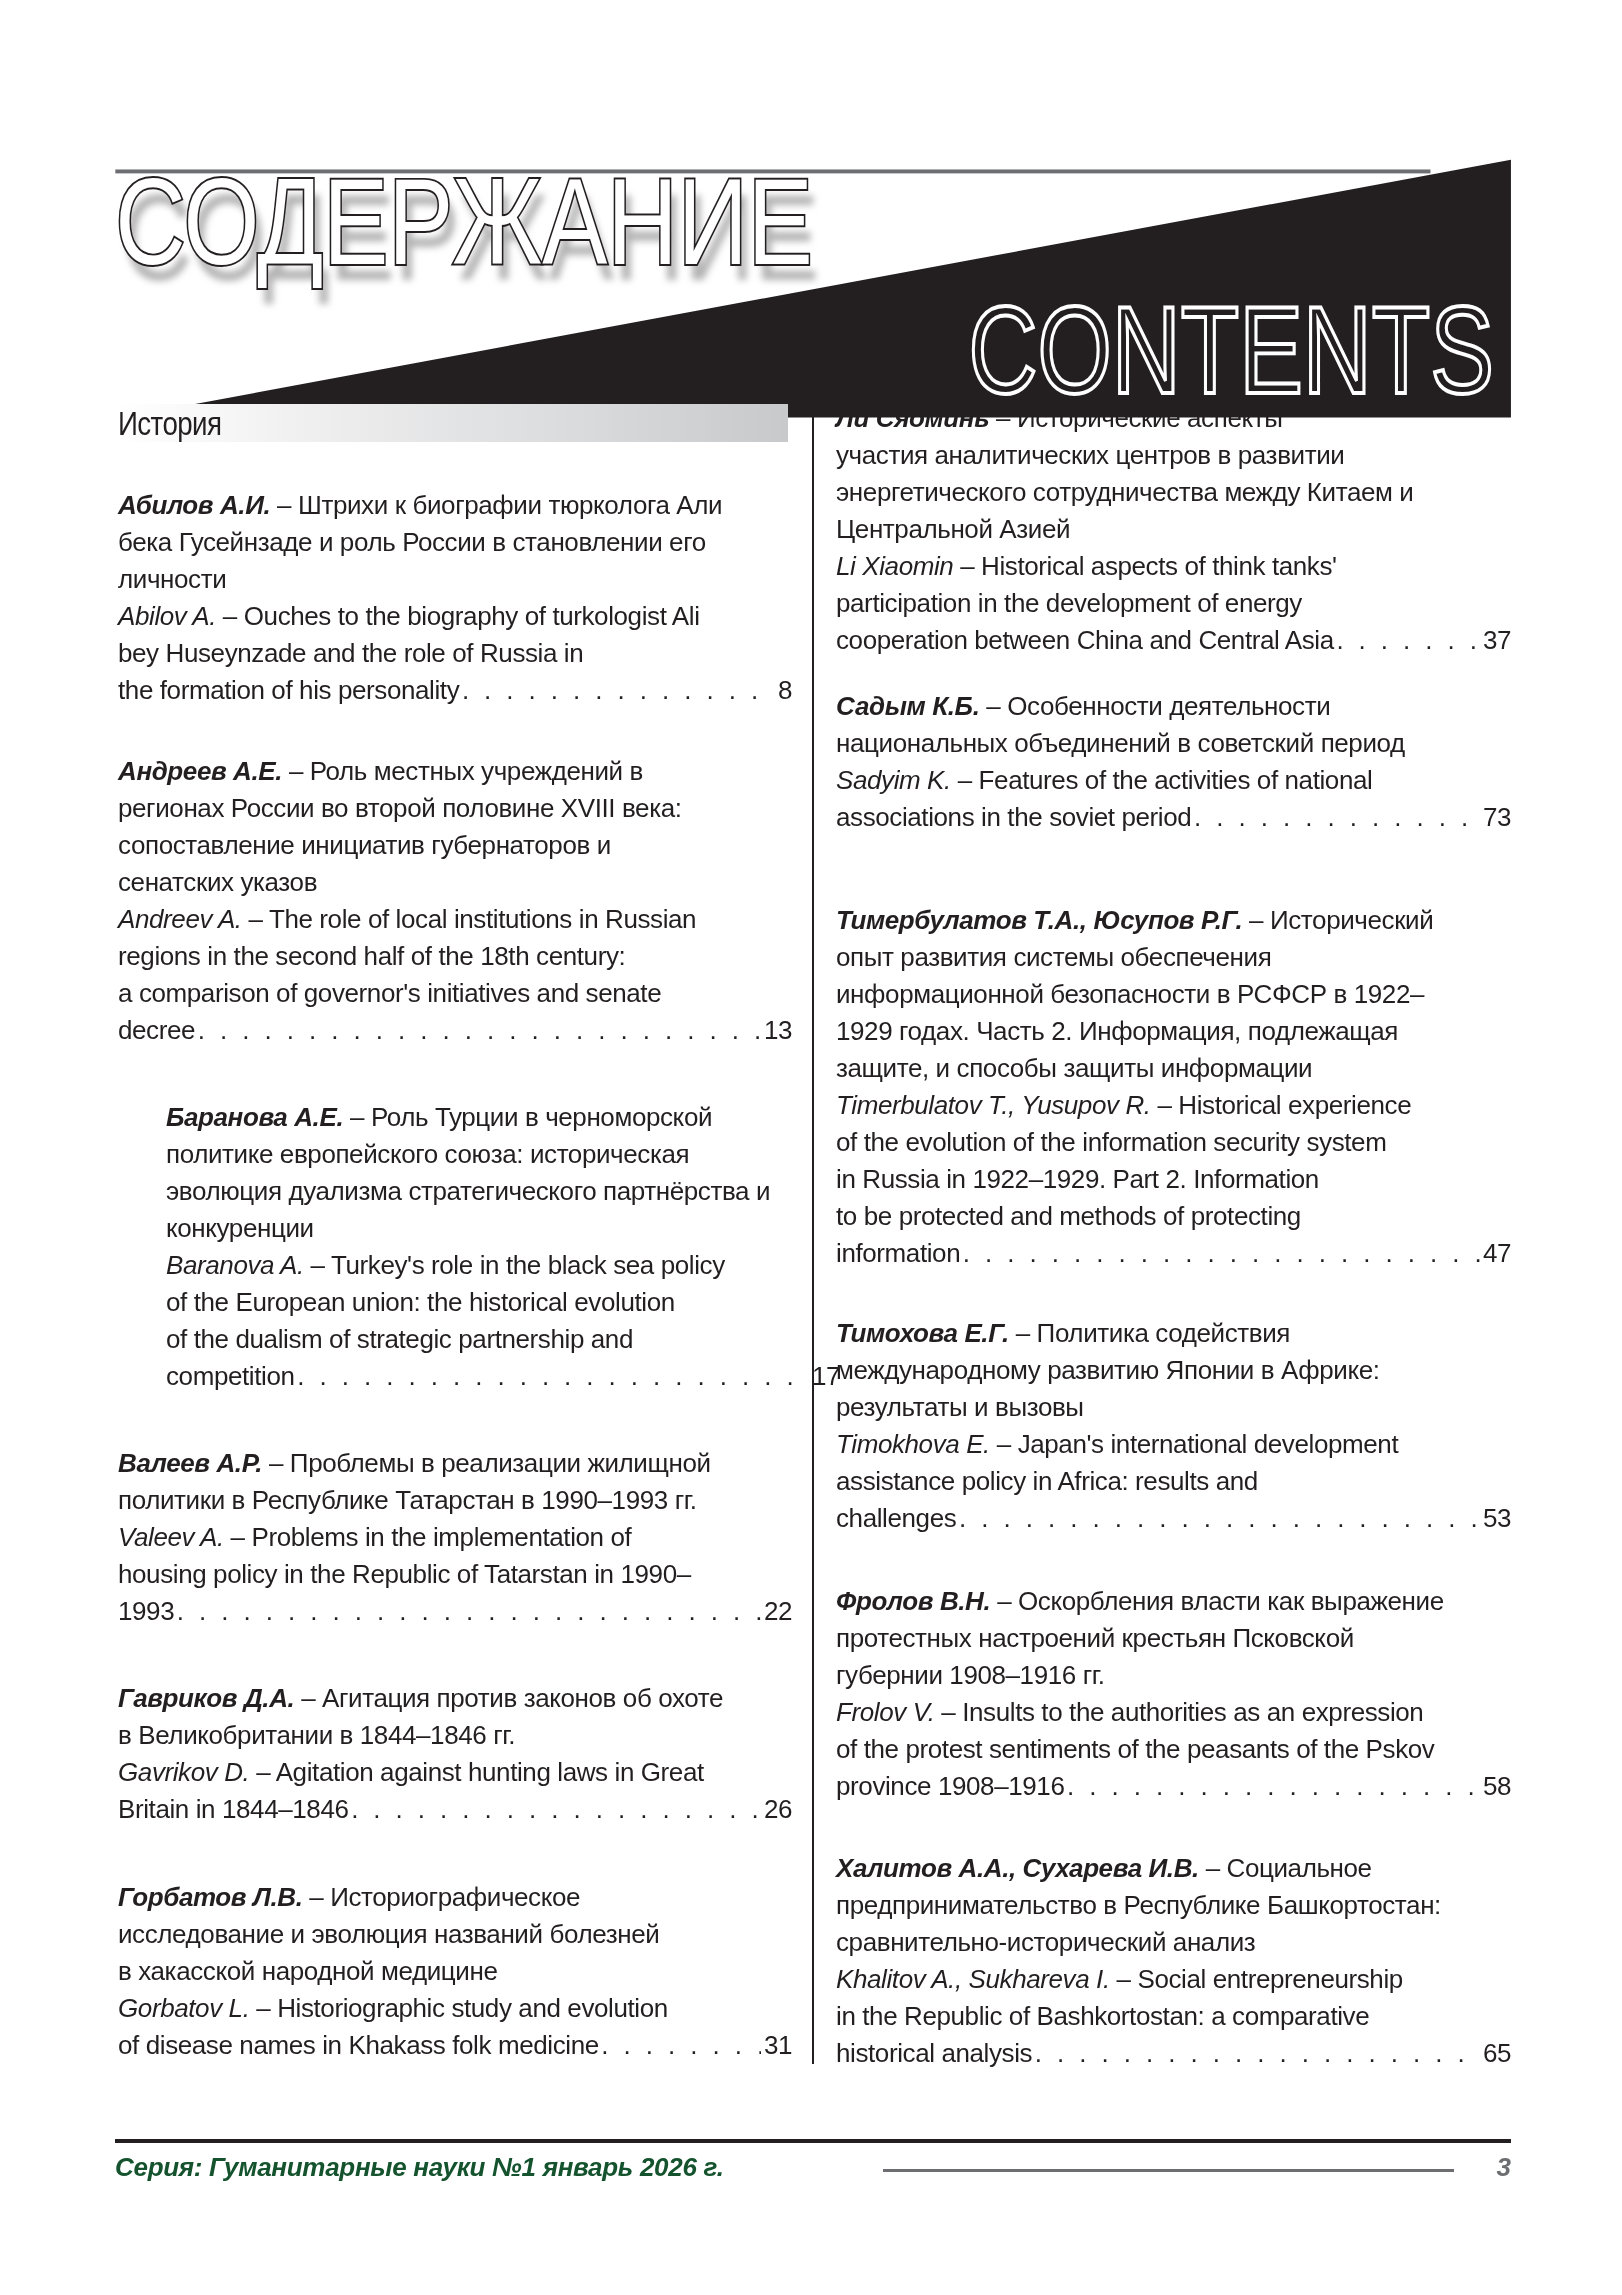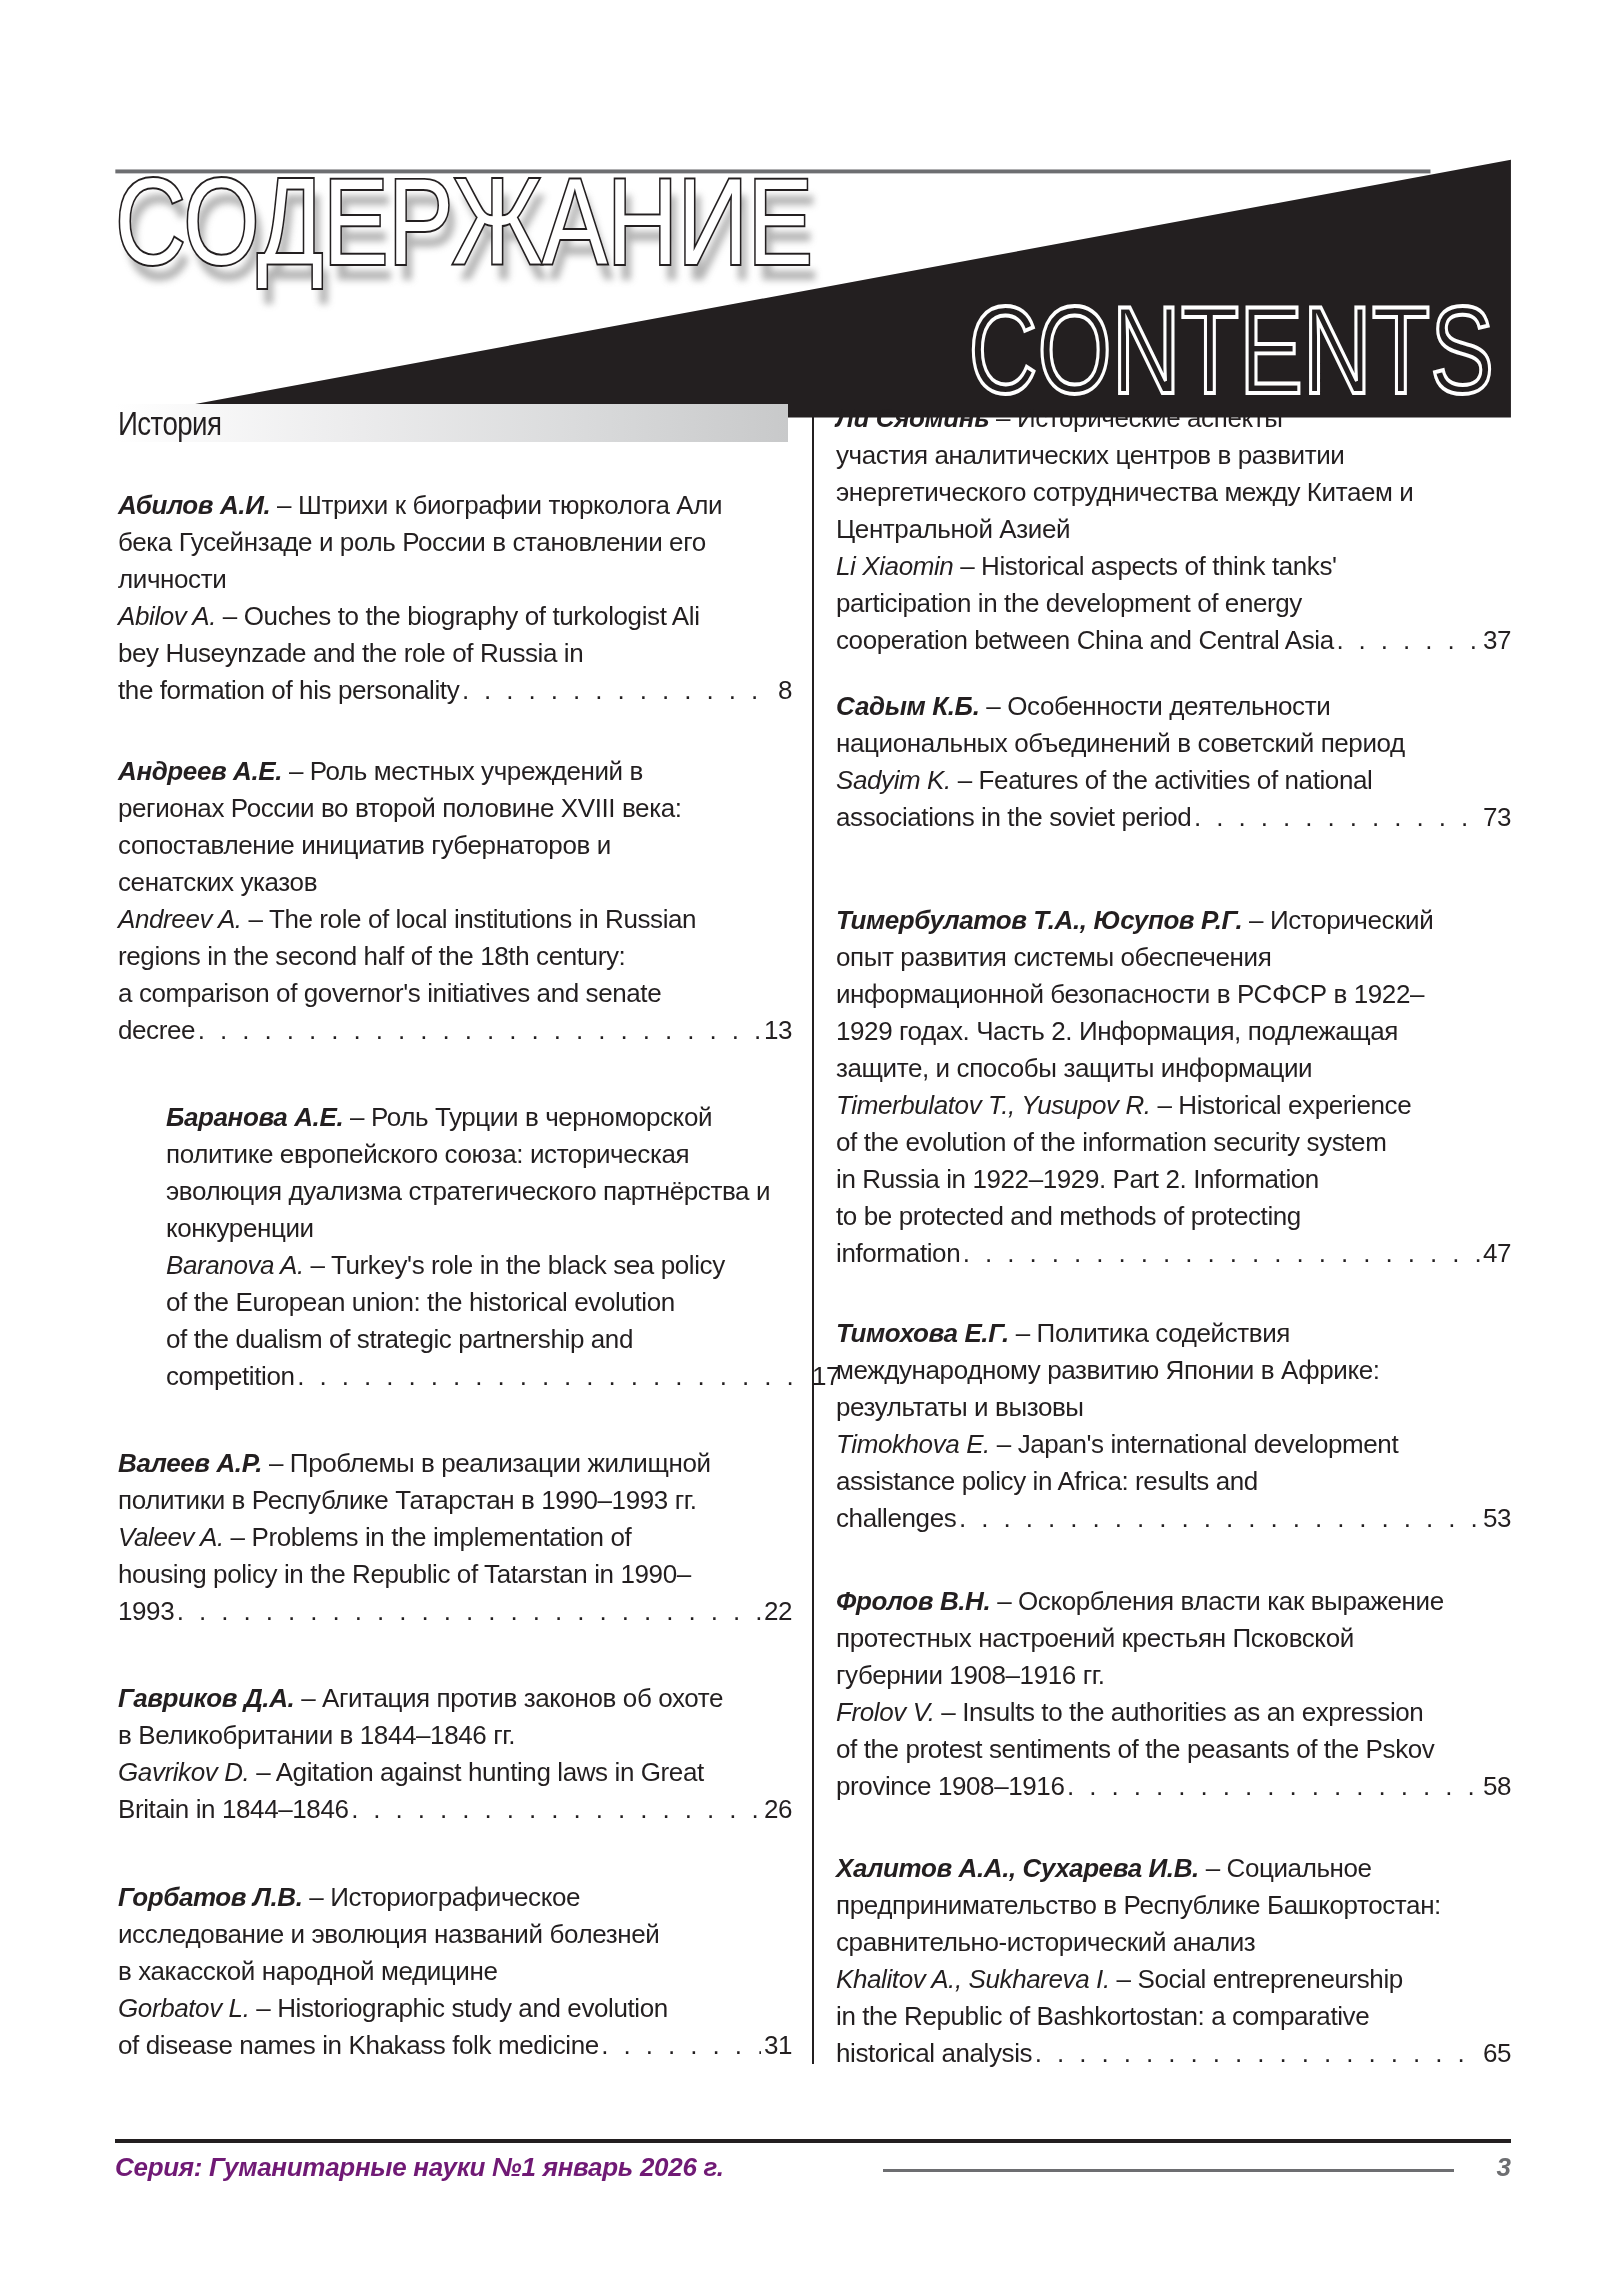--- a/index.html
+++ b/index.html
@@ -18,21 +18,21 @@
   .right .line { height:37px; line-height:37px; }
   .author-ru { font-weight:bold; font-style:italic; }
   .author-en { font-style:italic; }
   .last-line { display:flex; align-items:baseline; }
   .last-line .txt { flex:0 0 auto; white-space:nowrap; }
   .leader { flex:1 1 auto; overflow:hidden; white-space:nowrap; letter-spacing:3.9px; margin:0 2.6px; }
   .leader::after { content:". . . . . . . . . . . . . . . . . . . . . . . . . . . . . . . . . . . . . . . . . . . . . . . . . . . . . . . . . . . . . . . . . . . . . . . . . . . . . . . . . . . . . . . . . . . . . . . . . . ."; }
   .page-num { flex:0 0 auto; }
   .footer-rule { position:absolute; left:115px; top:2139px; width:1396px; height:3.9px; background:#231f20; }
   .footer-text { position:absolute; left:115px; top:2149px; font-size:26px; line-height:37px;
-     font-weight:bold; font-style:italic; color:#701a75; white-space:nowrap; letter-spacing:-0.3px; }
+     font-weight:bold; font-style:italic; color:#14532d; white-space:nowrap; letter-spacing:-0.3px; }
   .footer-line { position:absolute; left:883px; top:2169px; width:571px; height:3.3px; background:#6d6e71; }
   .footer-page { position:absolute; right:112px; top:2149px; font-size:26px; line-height:37px;
      font-weight:bold; font-style:italic; color:#6d6e71; }
 </style>
 </head>
 <body>
 
 <svg id="header-svg" width="1623" height="458" viewBox="0 0 2480 700">
   <defs>
     <filter id="blur" x="-5%" y="-20%" width="110%" height="140%">

